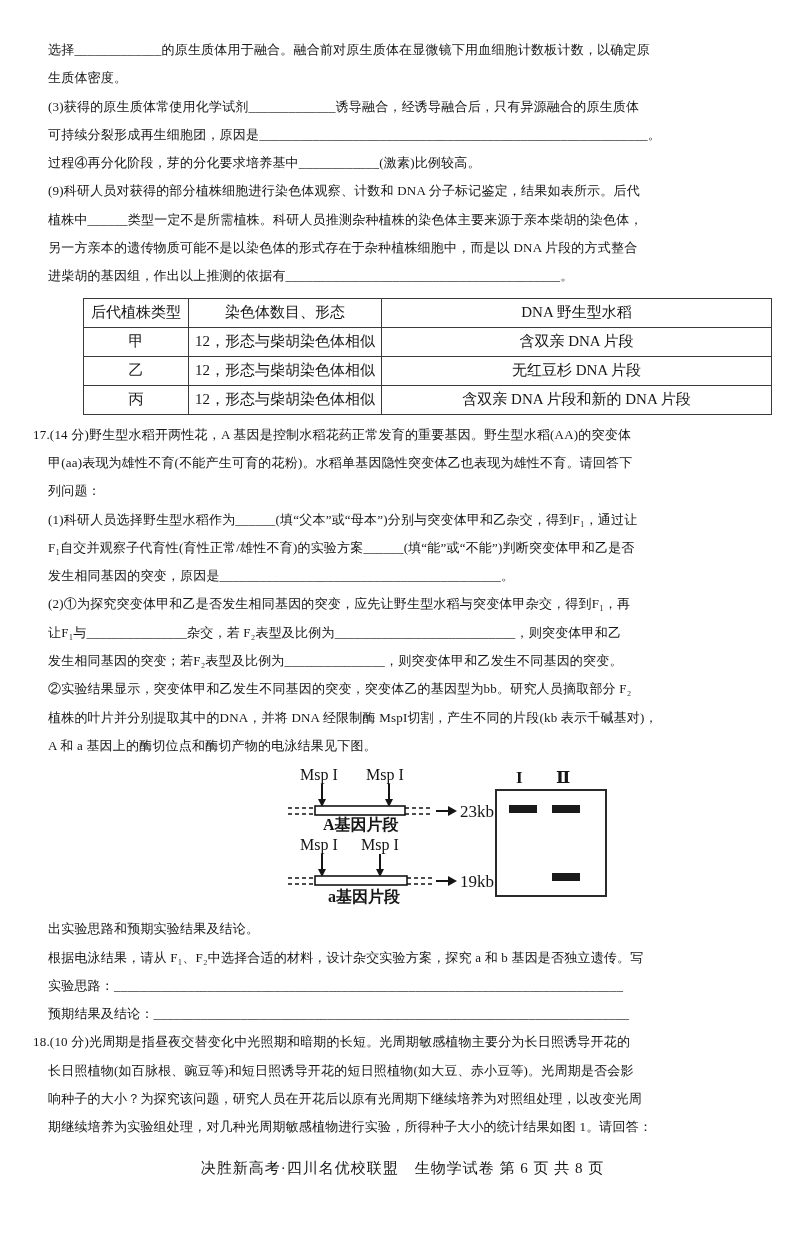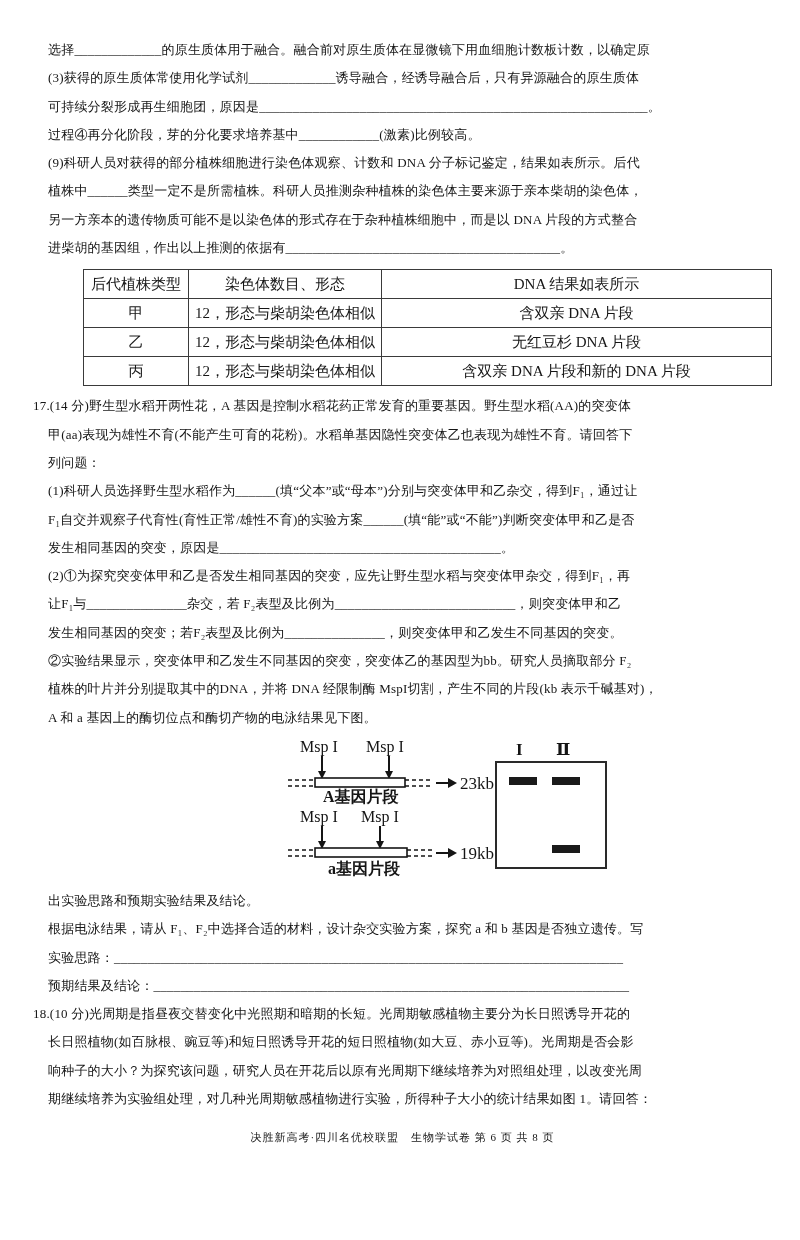--- a/index.html
+++ b/index.html
@@ -21,43 +21,44 @@
   table.result th, table.result td {
     border:1.4px solid #3a3a3a; text-align:center; vertical-align:middle;
     font-size:15px; font-weight:normal; height:28px; padding:0 6px;
     white-space:nowrap; overflow:hidden;
   }
   .c1 { width:92px; } .c2 { width:166px; } .c3 { width:381px; }
   .diagram-wrap { position:relative; height:152px; margin:1px 0 2px 0; }
   .diagram-wrap svg { position:absolute; left:243px; top:0; }
   svg text { font-family:"Liberation Serif","DejaVu Serif",serif; fill:#151515; }
   .footer {
-    text-align:center; font-size:11px; margin-top:17px; letter-spacing:1px;
+    text-align:center; font-size:15px; margin-top:17px; letter-spacing:1px;
   }
 </style>
 </head>
 <body>
 
 <div class="page">
 
   <div class="ln ind">选择_____________的原生质体用于融合。融合前对原生质体在显微镜下用血细胞计数板计数，以确定原</div>
+  <div class="ln ind">生质体密度。</div>
   <div class="ln ind">(3)获得的原生质体常使用化学试剂_____________诱导融合，经诱导融合后，只有异源融合的原生质体</div>
   <div class="ln ind">可持续分裂形成再生细胞团，原因是__________________________________________________________。</div>
   <div class="ln ind">过程④再分化阶段，芽的分化要求培养基中____________(激素)比例较高。</div>
   <div class="ln ind">(9)科研人员对获得的部分植株细胞进行染色体观察、计数和 DNA 分子标记鉴定，结果如表所示。后代</div>
   <div class="ln ind">植株中______类型一定不是所需植株。科研人员推测杂种植株的染色体主要来源于亲本柴胡的染色体，</div>
   <div class="ln ind">另一方亲本的遗传物质可能不是以染色体的形式存在于杂种植株细胞中，而是以 DNA 片段的方式整合</div>
   <div class="ln ind">进柴胡的基因组，作出以上推测的依据有_________________________________________。</div>
 
   <table class="result">
     <thead>
       <tr>
         <th class="c1">后代植株类型</th>
         <th class="c2">染色体数目、形态</th>
-        <th class="c3">DNA 结果如表所示</th>
+        <th class="c3">DNA 野生型水稻</th>
       </tr>
     </thead>
     <tbody>
       <tr>
         <td>甲</td>
         <td>12，形态与柴胡染色体相似</td>
         <td>含双亲 DNA 片段</td>
       </tr>
       <tr>
         <td>乙</td>

